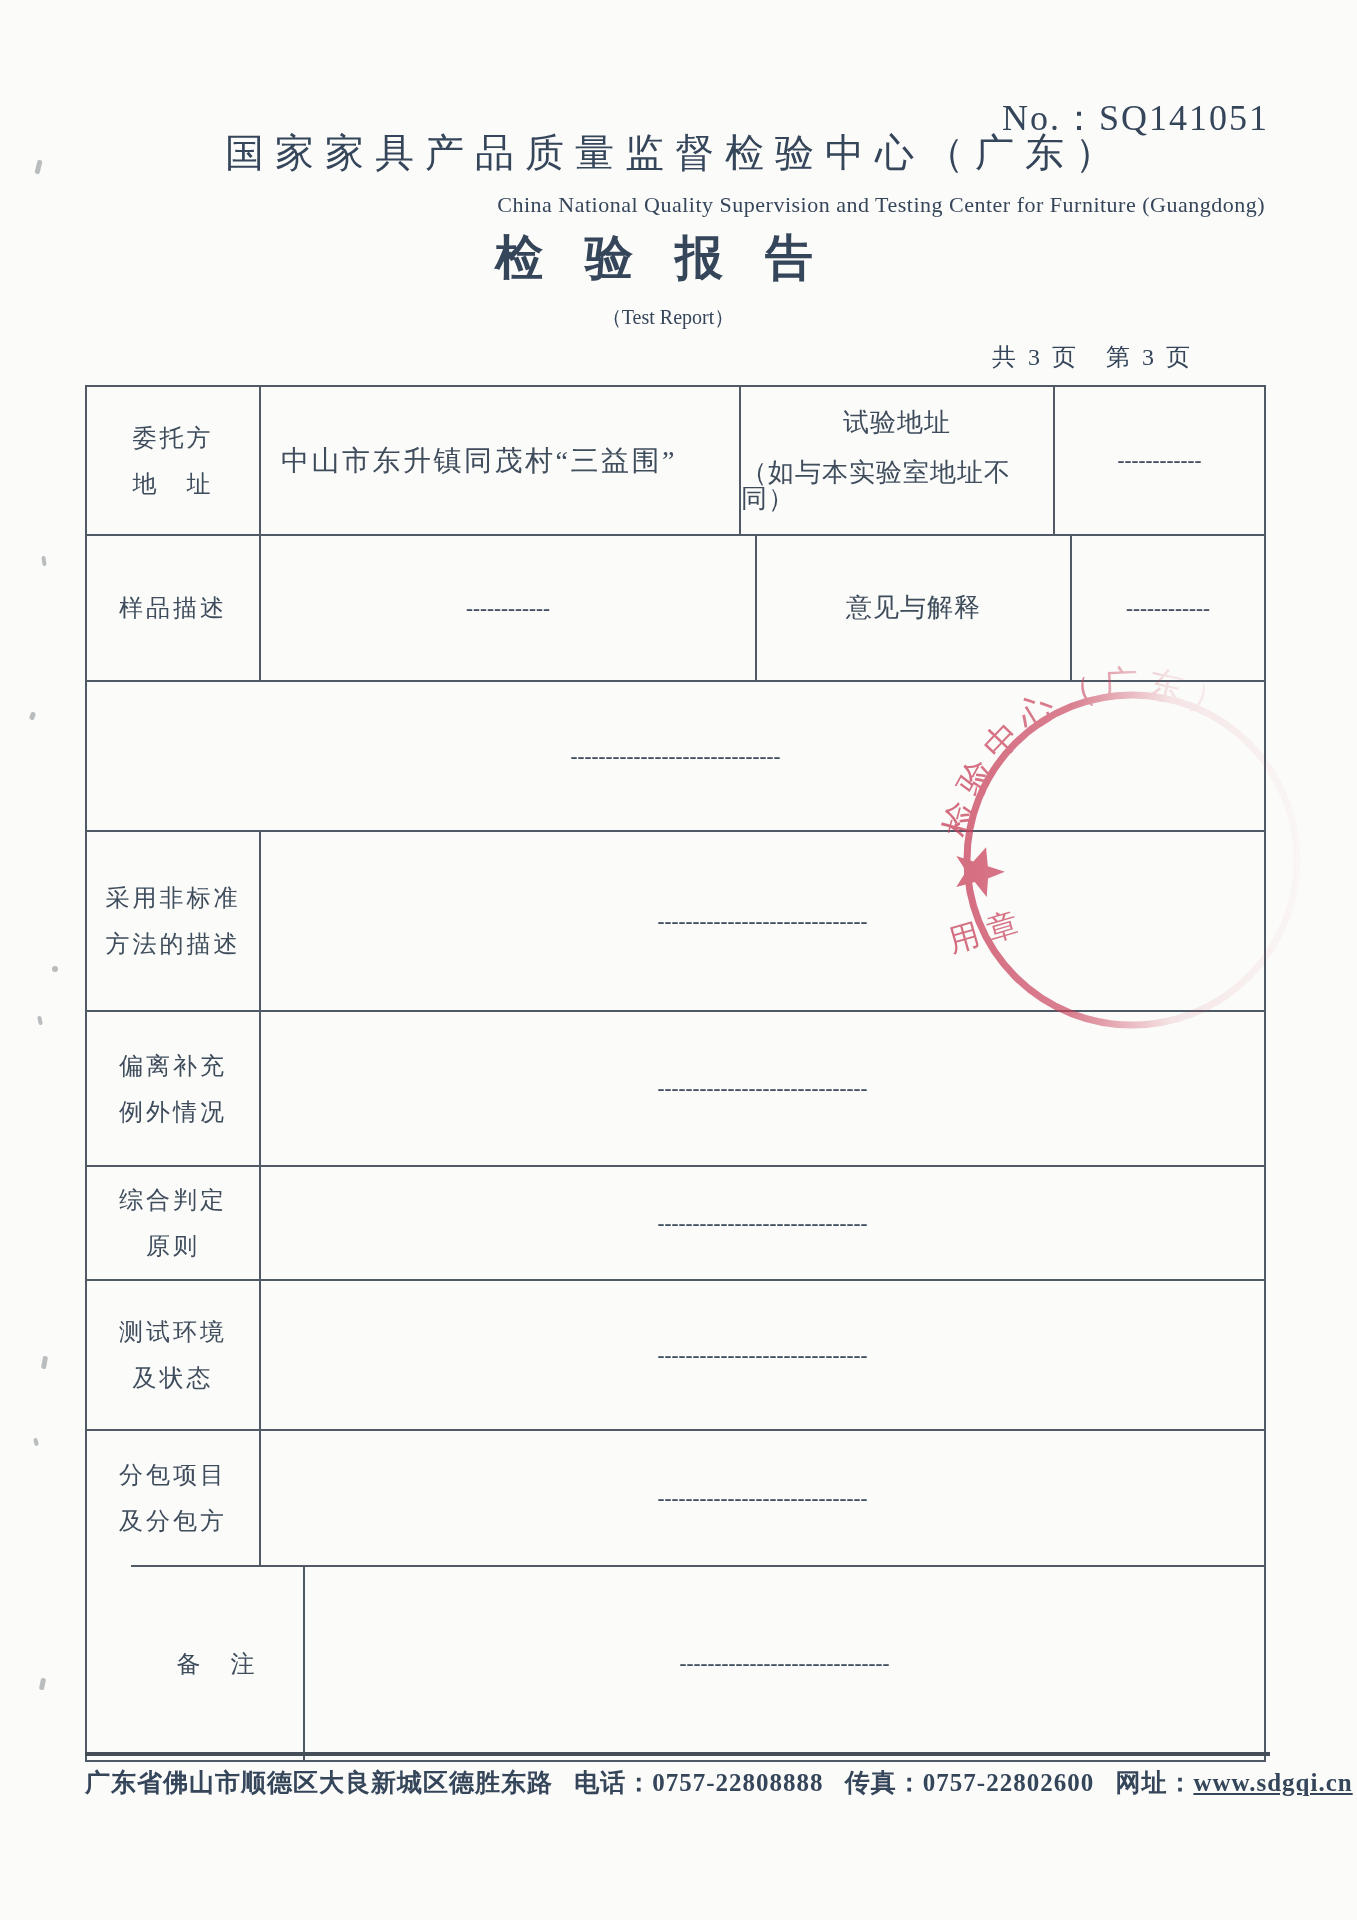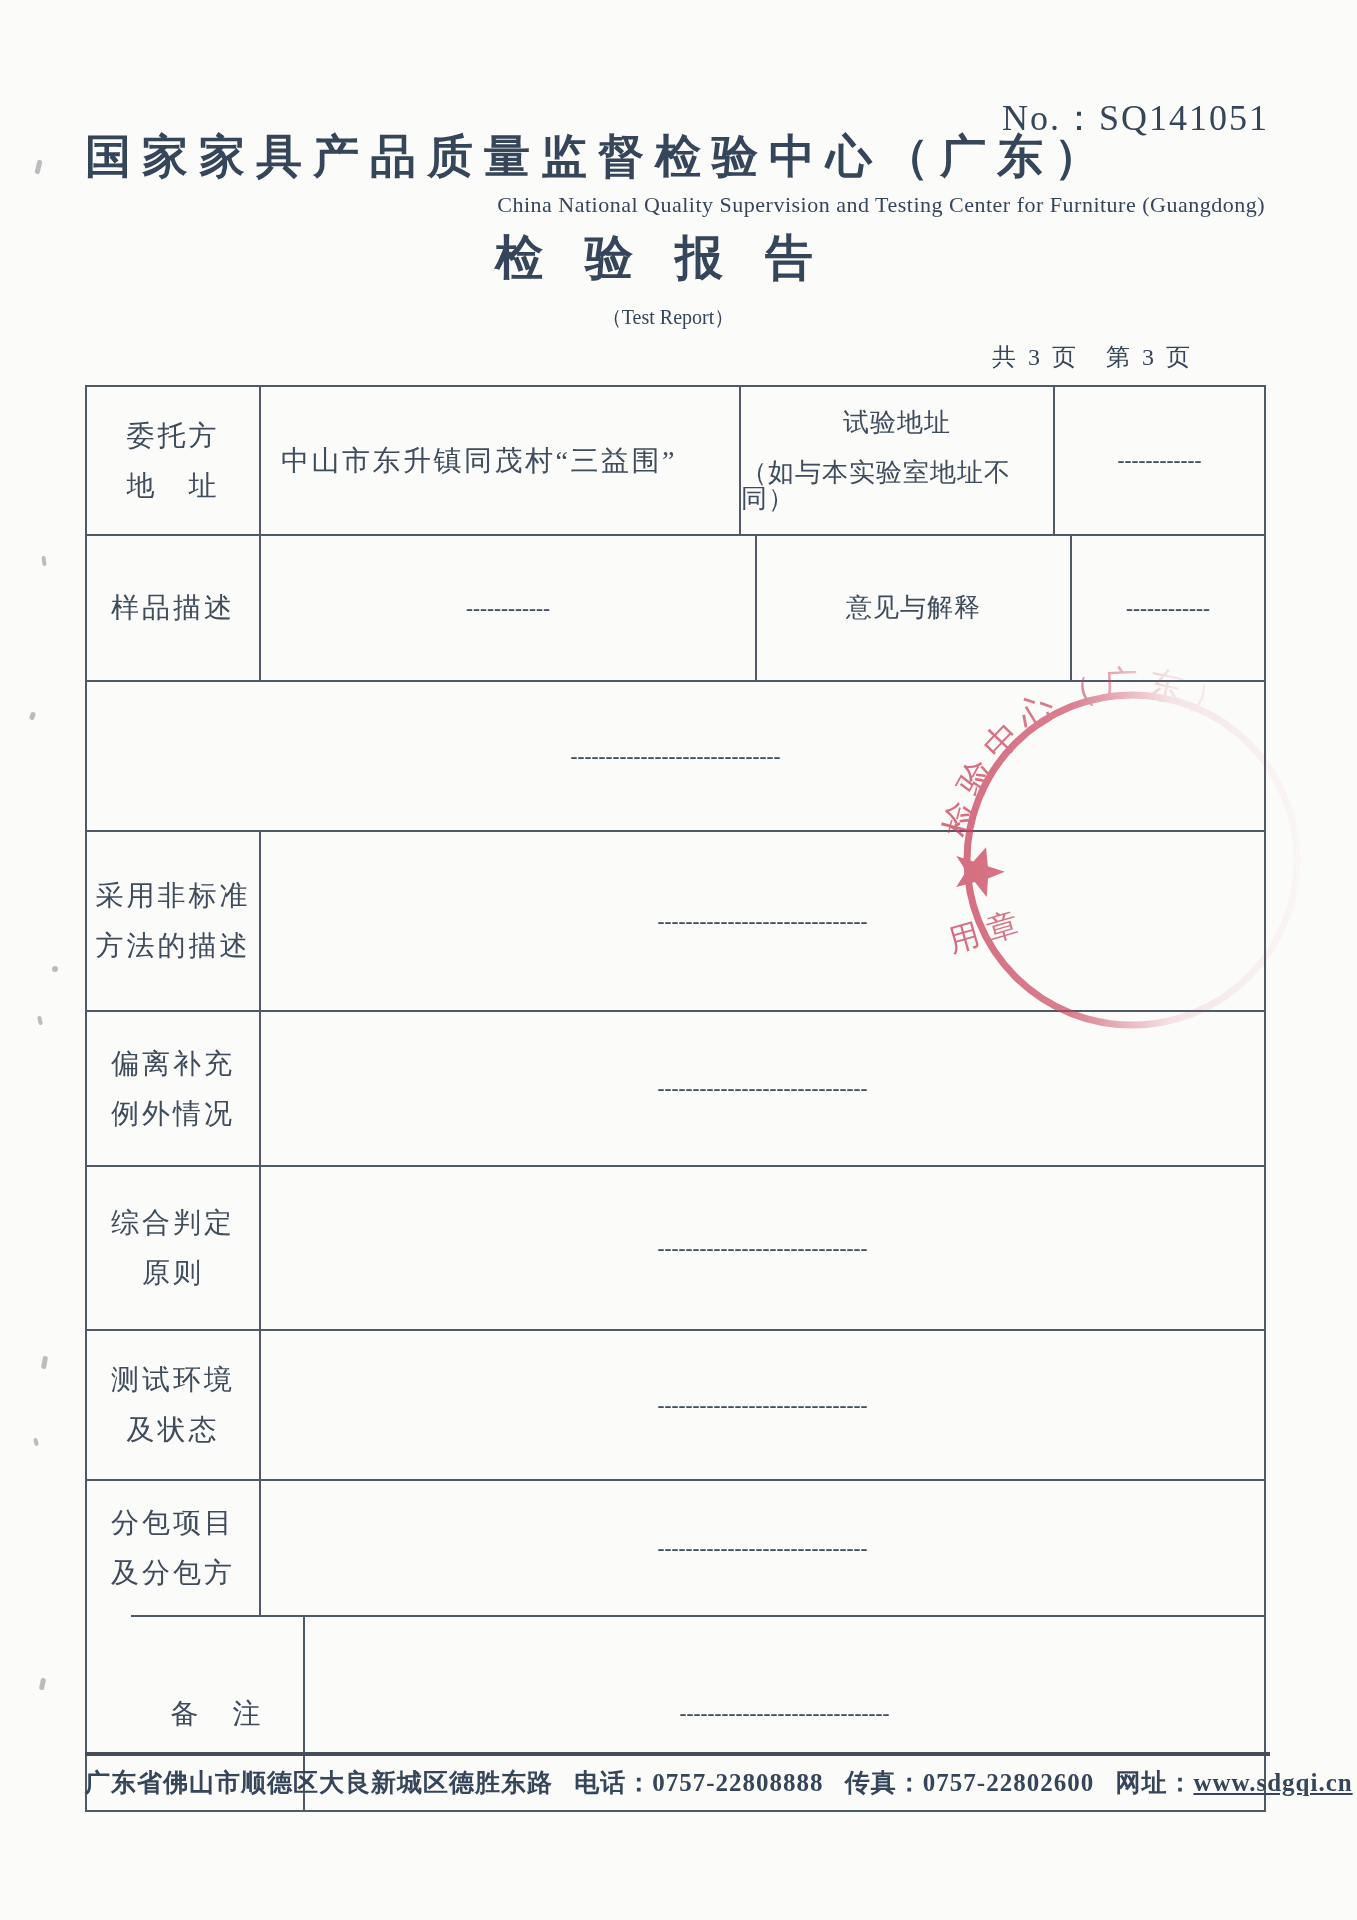--- a/index.html
+++ b/index.html
@@ -16,21 +16,21 @@
     font-family:"Liberation Serif","DejaVu Serif",serif;
     color:var(--ink);
     overflow:hidden;
   }
   .report-no{
     position:absolute;left:1002px;top:94px;
     font-size:36px;letter-spacing:2px;color:var(--ink-dark);
   }
   .title-cn{
     position:absolute;left:85px;top:126px;width:1180px;
-    text-align:left;font-size:46px;font-weight:bold;
+    text-align:center;font-size:39px;font-weight:normal;
     letter-spacing:11px;color:var(--ink-dark);white-space:nowrap;
   }
   .title-en{
     position:absolute;left:85px;top:192px;width:1180px;
     text-align:right;font-size:22px;color:var(--ink-dark);letter-spacing:0.5px;
   }
   .report-title{
     position:absolute;left:85px;top:226px;width:1180px;
     display:flex;justify-content:center;align-items:center;flex-direction:column;
   }
@@ -43,24 +43,24 @@
   .report-table{
     position:absolute;left:85px;top:385px;width:1181px;
     border:2px solid var(--line);
     background:transparent;
   }
   .t-row{display:flex;}
   .t-row + .t-row{border-top:2px solid var(--line);}
   .t-cell{min-height:100%;}
   .t-cell + .t-cell{border-left:2px solid var(--line);}
   .r1{height:147px;} .r2{height:146px;} .r3{height:150px;} .r4{height:180px;}
-  .r5{height:155px;} .r6{height:164px;} .r7{height:150px;} .r8{height:136px;} .r9{height:195px;margin-left:44px;}
+  .r5{height:155px;} .r6{height:114px;} .r7{height:150px;} .r8{height:136px;} .r9{height:195px;margin-left:44px;}
   .c-label{
     width:172px;display:flex;flex-direction:column;justify-content:center;
-    align-items:center;gap:22px;font-size:28px;letter-spacing:3px;line-height:1;
+    align-items:center;gap:22px;font-size:24px;letter-spacing:3px;line-height:1;
     color:var(--ink);
     font-family:Liberation Serif, serif;
   }
   .c-center2{
     display:flex;flex-direction:column;justify-content:center;
     align-items:center;gap:24px;font-size:26px;line-height:1;letter-spacing:1px;
   }
   .c-valueleft{
     display:flex;align-items:center;padding-left:20px;
     font-size:28px;letter-spacing:2.5px;

